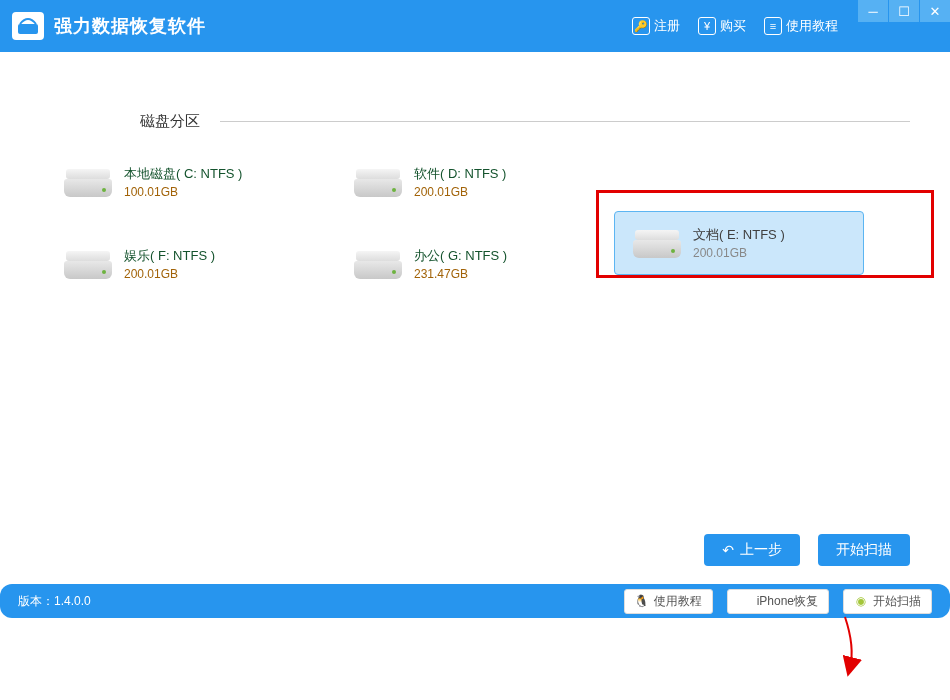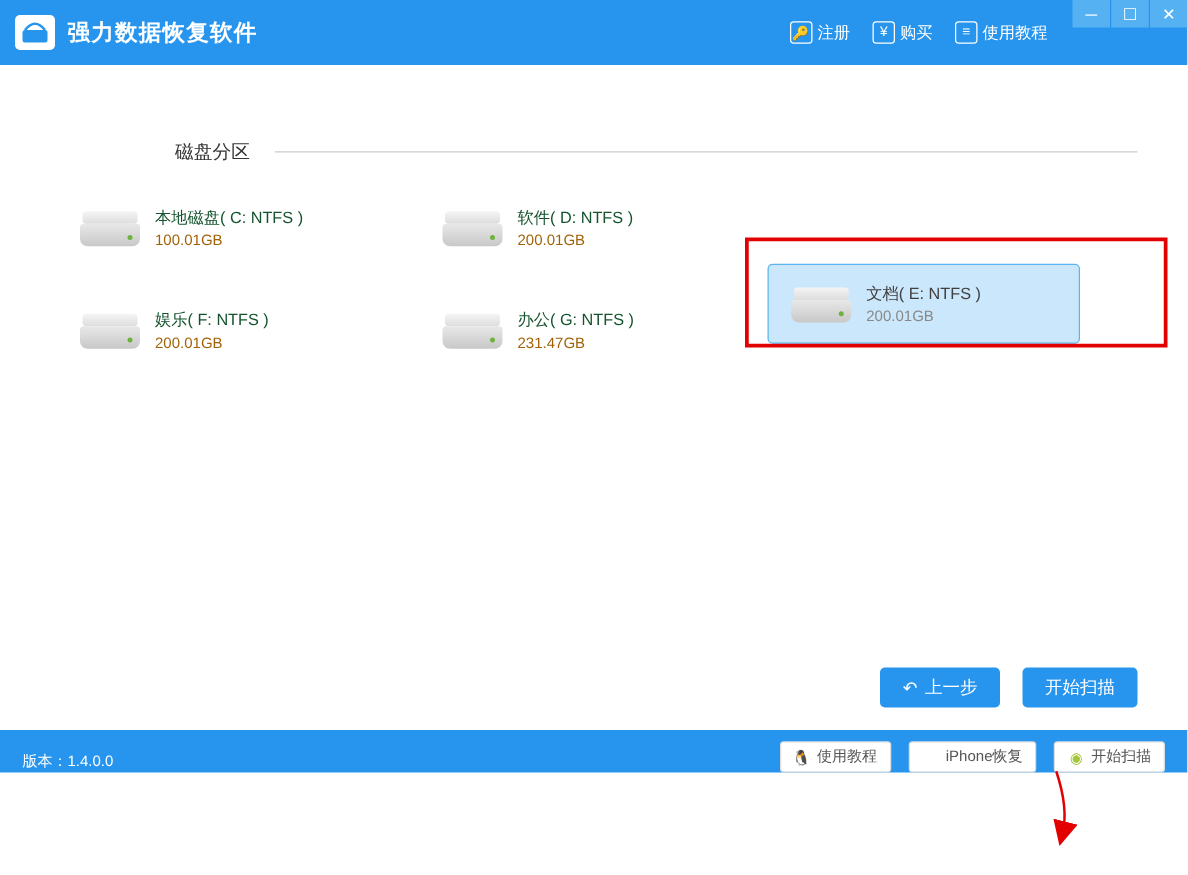--- a/index.html
+++ b/index.html
@@ -35,21 +35,21 @@
     .partition.selected .partition-size { color: #888; }
     
     .highlight-box { position: absolute; border: 3px solid #e20000; left: 596px; top: 138px; width: 338px; height: 88px; pointer-events: none; }
     .arrow { position: absolute; left: 830px; top: 560px; pointer-events: none; }
     
     .bottom-actions { position: absolute; bottom: 18px; right: 40px; display: flex; gap: 18px; }
     .action-btn { height: 32px; padding: 0 18px; border-radius: 4px; color: #fff; font-size: 14px; display: flex; align-items: center; gap: 6px; cursor: pointer; }
     .btn-prev { background: #2795ee; }
     .btn-scan { background: #2795ee; }
     
-    .footer { height: 34px; background: #2795ee; display: flex; align-items: flex-end; padding: 0 18px; color: #fff; font-size: 12px; }
+    .footer { height: 34px; background: #2795ee; display: flex; align-items: center; padding: 0 18px; color: #fff; font-size: 12px; border-radius: 12px; }
     .footer-right { margin-left: auto; display: flex; gap: 14px; }
     .footer-btn { background: #fff; color: #555; padding: 3px 10px; border-radius: 3px; display: flex; align-items: center; gap: 5px; font-size: 12px; cursor: pointer; border: 1px solid #ddd; }
     .footer-icon { width: 14px; height: 14px; display: inline-flex; align-items: center; justify-content: center; }
     
     .selected-wrap { position: absolute; left: 614px; top: 159px; }
   </style>
 </head>
 <body>
 
 <div class="titlebar">

